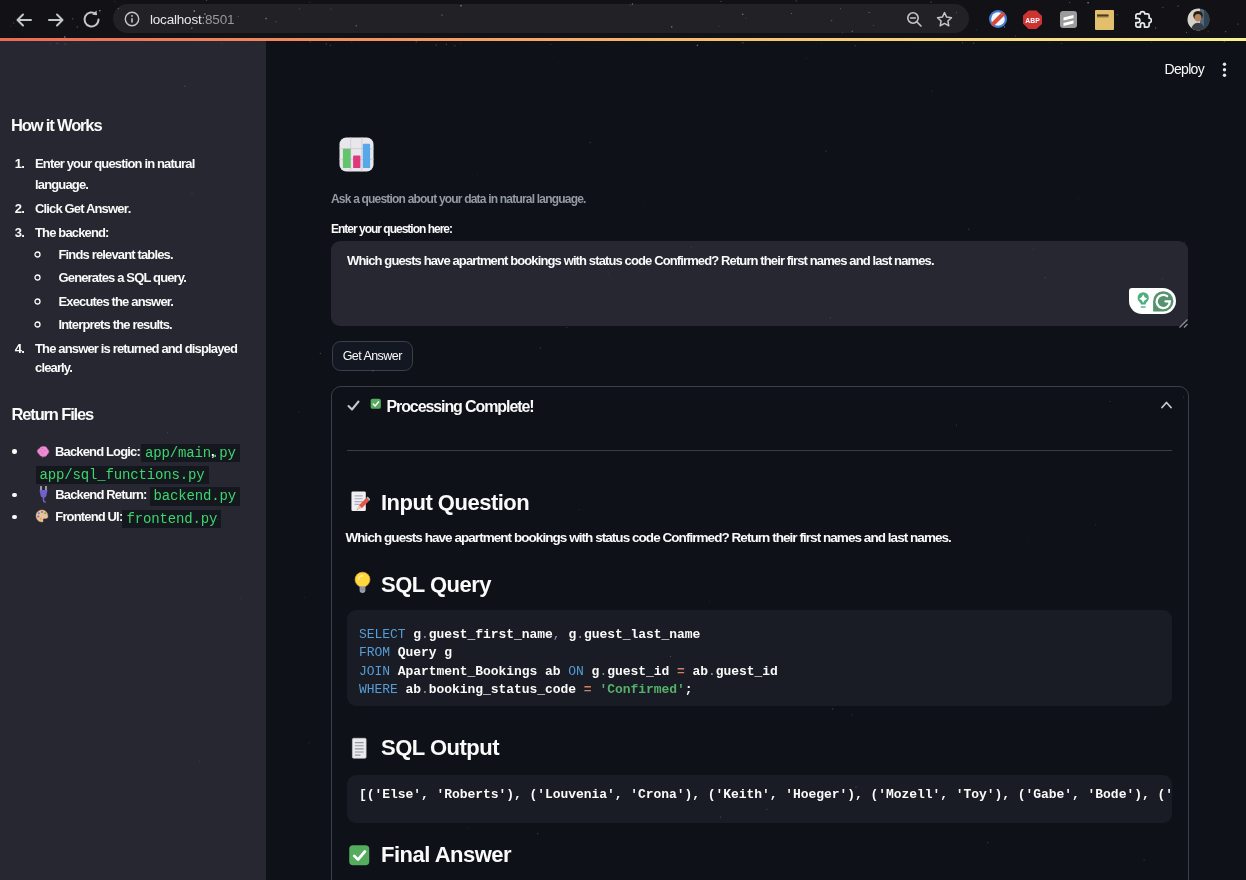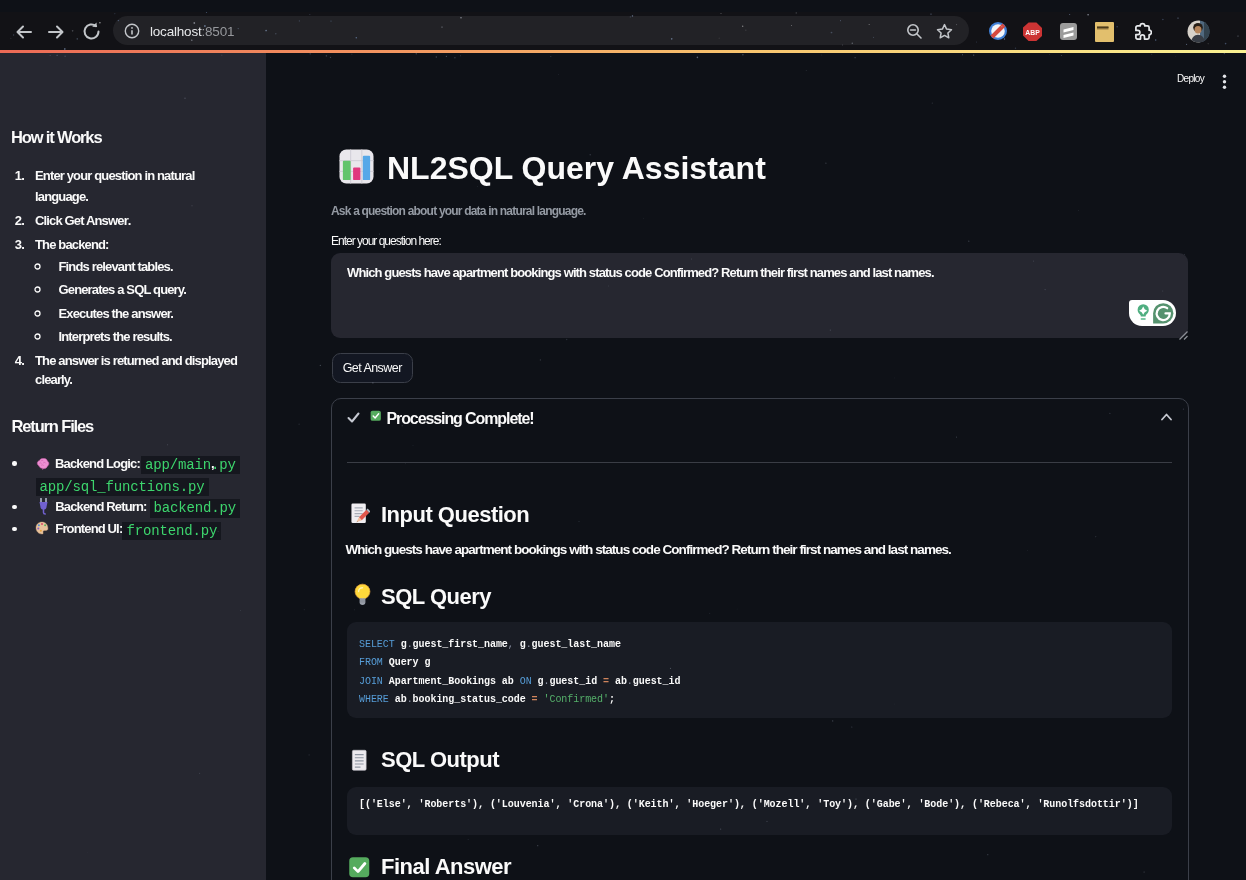--- a/index.html
+++ b/index.html
@@ -1,30 +1,30 @@
 <!DOCTYPE html>
 <html><head><meta charset="utf-8"><style>
 *{margin:0;padding:0;box-sizing:border-box}
 html,body{width:1246px;height:880px;overflow:hidden;background:#0e1117;font-family:"Liberation Sans",sans-serif;}
 .t{position:absolute;line-height:1;white-space:nowrap;color:#fafafa}
 .abs{position:absolute}
-#blurwrap{position:absolute;left:0;top:12px;width:1246px;height:765px;filter:blur(0.45px)}
+#blurwrap{position:absolute;left:0;top:0;width:1246px;height:765px;filter:blur(0.45px)}
 #chrome{position:absolute;left:0;top:0;width:1246px;height:38px;background:#121216}
 #deco{position:absolute;left:0;top:38px;width:1246px;height:3px;background:linear-gradient(90deg,#ec6a56 0%,#f2935f 30%,#f7c46e 60%,#faf292 100%)}
 #sidebar{position:absolute;left:0;top:41px;width:266px;height:839px;background:#262730}
 #main{position:absolute;left:266px;top:41px;width:980px;height:839px;background:#0e1117}
 .chip{position:absolute;font-family:"Liberation Mono",monospace;font-size:14px;letter-spacing:-0.15px;color:#3dd56d;background:#15171e;border-radius:0;padding:2.2px 4px;line-height:1;white-space:nowrap}
 .sb{color:#fafafa;font-size:13px;letter-spacing:-0.85px;font-weight:600}
 .h3t{font-size:22px;font-weight:700;letter-spacing:-0.5px}
-.code{font-family:"Liberation Mono",monospace;font-size:10px;letter-spacing:-0.05px}
+.code{font-family:"Liberation Mono",monospace;font-size:13px;letter-spacing:-0.05px}
 .kw{color:#569cd6;font-weight:400}
 .id{color:#fafafa;font-weight:700}
 .pn{color:#8d93a5;font-weight:400}
 .op{color:#d0845c;font-weight:700}
-.st{color:#55b06a;font-weight:400}
+.st{color:#55b06a;font-weight:700}
 </style></head>
 <body>
 <div id="blurwrap">
 
 <div id="chrome">
   <svg class="abs" style="left:14px;top:10px" width="20" height="20" viewBox="0 0 20 20">
         <path d="M17 10 H4 M9 4.5 L3.5 10 L9 15.5" stroke="#c3c6ca" stroke-width="2" fill="none" stroke-linecap="round" stroke-linejoin="round"></path>
       </svg>
   <svg class="abs" style="left:46px;top:10px" width="20" height="20" viewBox="0 0 20 20">
         <path d="M3 10 H16 M11 4.5 L16.5 10 L11 15.5" stroke="#c3c6ca" stroke-width="2" fill="none" stroke-linecap="round" stroke-linejoin="round"></path>
@@ -139,36 +139,35 @@
       <path d="M18 2.5 C9 2.5 2.5 9 2.5 17.5 S9 33.5 18 33.5 c2.5 0 3.6-1.6 2.8-3.6 -1.1-2.7 0.3-5.4 3.4-5.4 h4.3 c2.8 0 4.8-2 4.8-5 C33.3 9 26.5 2.5 18 2.5z" fill="#e7c29c" stroke="#c89b72" stroke-width="1"></path>
       <circle cx="10" cy="11" r="2.6" fill="#4a90d9"></circle>
       <circle cx="18" cy="8" r="2.6" fill="#d94a6a"></circle>
       <circle cx="26" cy="11" r="2.6" fill="#58b05c"></circle>
       <circle cx="8.5" cy="19" r="2.6" fill="#8a5fc9"></circle>
       <circle cx="15" cy="25" r="2.6" fill="#e8a23c"></circle>
     </svg>
 <div class="t sb" style="left:55.3px;top:510.4px">Frontend UI:</div>
 <div class="chip" style="left:122.4px;top:509.5px">frontend.py</div>
 
-<div class="t" style="left:1130px;top:62.1px;width:74px;text-align:right;font-size:10px;letter-spacing:-0.7px">Deploy</div>
+<div class="t" style="left:1130px;top:62.1px;width:74px;text-align:right;font-size:14px;letter-spacing:-0.7px">Deploy</div>
 <svg class="abs" style="left:1221px;top:62px" width="7" height="16" viewBox="0 0 7 16">
       <circle cx="3.5" cy="2.2" r="1.7" fill="#e3e5e9"></circle>
       <circle cx="3.5" cy="7.7" r="1.7" fill="#e3e5e9"></circle>
       <circle cx="3.5" cy="13.2" r="1.7" fill="#e3e5e9"></circle>
     </svg>
 <svg class="abs" style="left:339px;top:137px" width="35" height="35" viewBox="0 0 36 36">
       <rect x="0.5" y="0.5" width="35" height="35" rx="7" fill="#e9e7ec"></rect>
       <path d="M0.5 12 H35.5 M0.5 23 H35.5 M12 0.5 V35.5 M23.5 0.5 V35.5" stroke="#cfcdd6" stroke-width="1" fill="none"></path>
       <rect x="4" y="12" width="8" height="20" rx="1" fill="#62c46c"></rect>
       <rect x="14.5" y="19" width="7.5" height="13" rx="1" fill="#e0387e"></rect>
       <rect x="24.5" y="7" width="7.5" height="25" rx="1" fill="#56a8e8"></rect>
     </svg>
-<div class="t" style="left:387px;top:140px;font-size:32px;font-weight:700;letter-spacing:0px">NL2SQL Query Assistant</div>
 <div class="t" style="left:331px;top:193.4px;font-size:12px;color:#949aa3;letter-spacing:-0.8px;font-weight:600">Ask a question about your data in natural language.</div>
-<div class="t" style="left:331px;top:222.5px;font-size:12px;font-weight:400;letter-spacing:-1.0px">Enter your question here:</div>
+<div class="t" style="left:331px;top:222.5px;font-size:12px;font-weight:700;letter-spacing:-1.0px">Enter your question here:</div>
 <div class="abs" style="left:331px;top:241px;width:857px;height:85px;background:#262730;border-radius:9px"></div>
 <div class="t" style="left:347px;top:253.7px;font-size:13px;font-weight:600;letter-spacing:-0.88px">Which guests have apartment bookings with status code Confirmed? Return their first names and last names.</div>
 <div class="abs" style="left:1129px;top:288px;width:46.5px;height:25.5px;background:#ffffff;border-radius:3px 13px 13px 13px"></div>
 <svg class="abs" style="left:1134.5px;top:291px" width="17" height="19" viewBox="0 0 17 19">
       <path d="M8.2 1.2 a5.6 5.6 0 0 1 5.6 5.6 c0 2.3-1.2 3.5-2.2 4.5 -0.7 0.7-1 1.3-1 2.2 h-4.8 c0-0.9-0.3-1.5-1-2.2 -1-1-2.2-2.2-2.2-4.5 A5.6 5.6 0 0 1 8.2 1.2z" fill="#4fae80"></path>
       <path d="M8.2 3.6 l1.5 2.6 2.6 1.5 -2.6 1.5 -1.5 2.6 -1.5-2.6 -2.6-1.5 2.6-1.5z" fill="#ffffff"></path>
       <rect x="5.6" y="15" width="5.2" height="1.9" rx="0.9" fill="#7fc9a6"></rect>
     </svg>
 <svg class="abs" style="left:1151.5px;top:289.5px" width="22.5" height="22.5" viewBox="0 0 24 24">
       <path d="M12 1.2 a10.8 10.8 0 0 1 0 21.6 H1.2 V12 A10.8 10.8 0 0 1 12 1.2z" fill="#55926e"></path>

